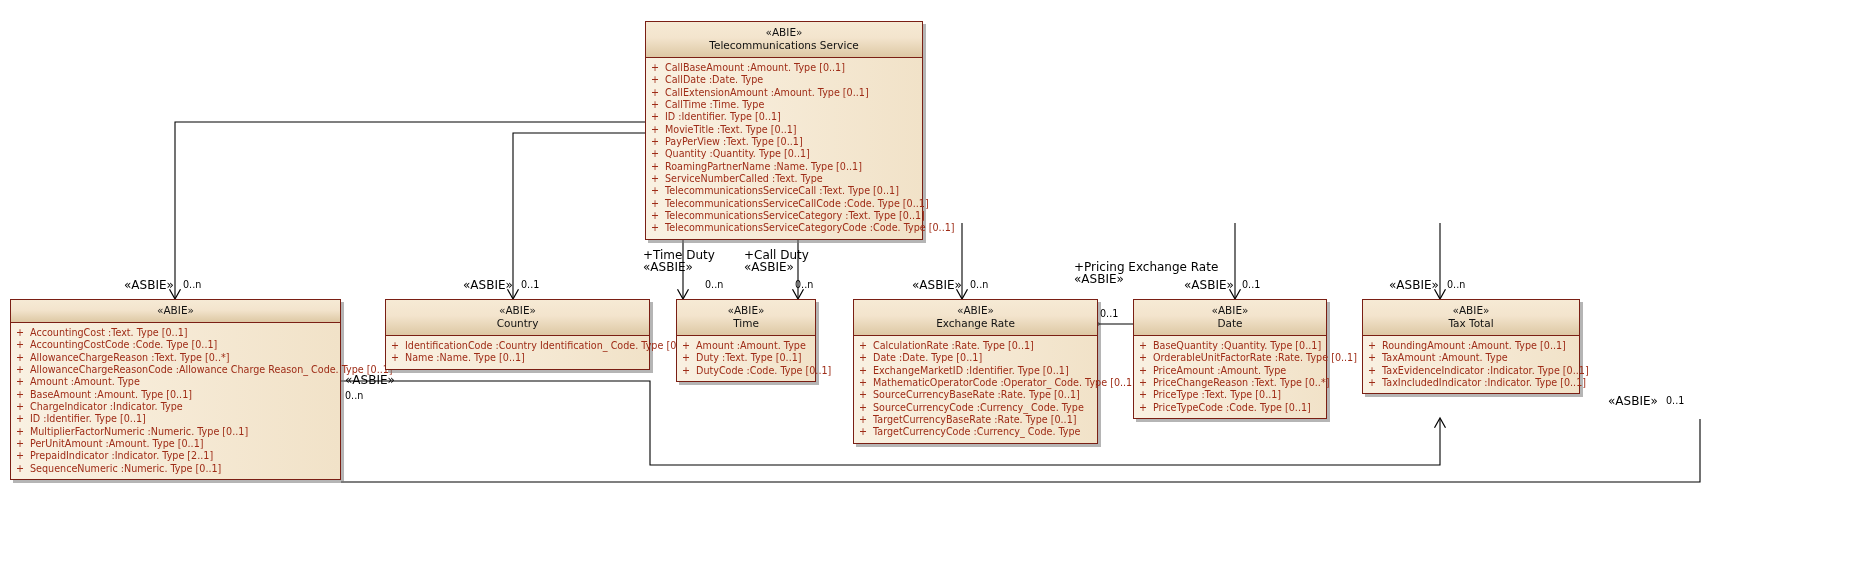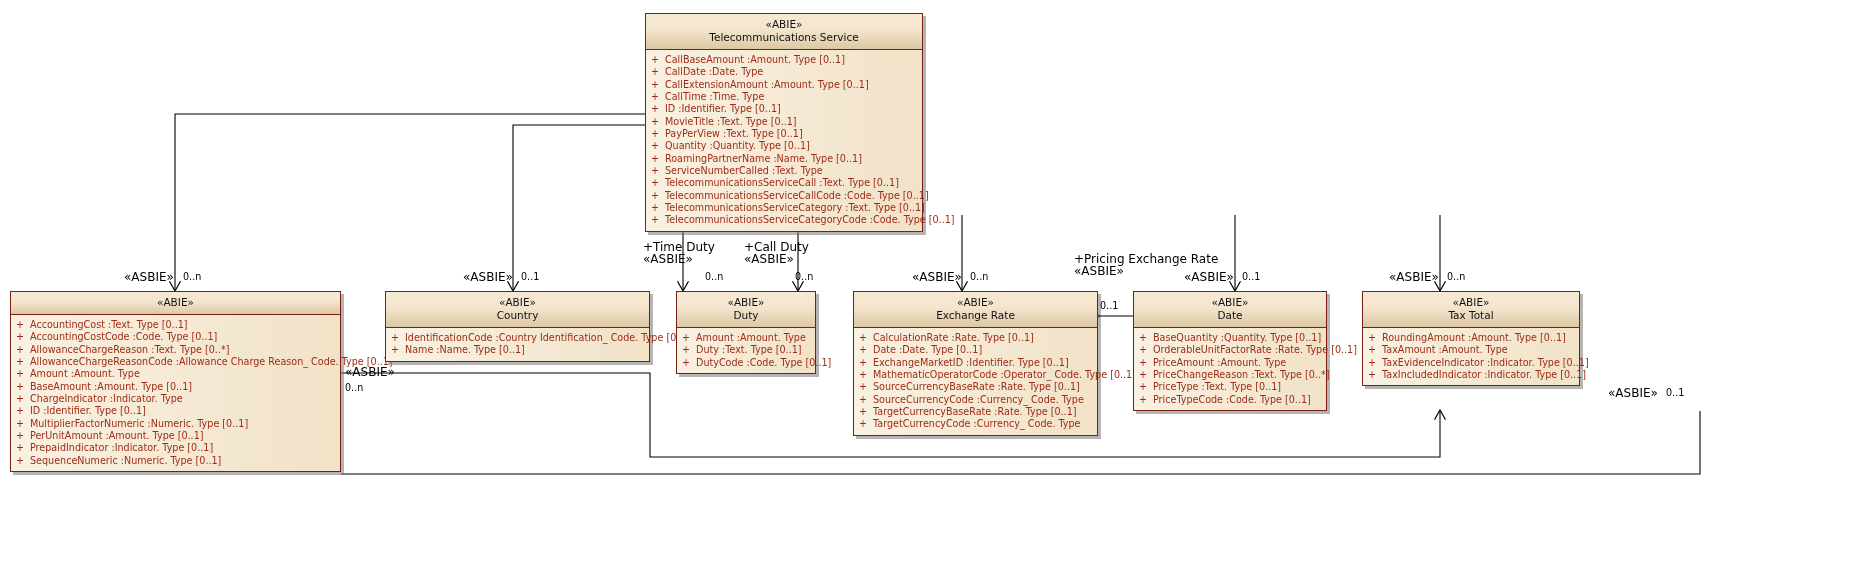--- a/index.html
+++ b/index.html
@@ -9,21 +9,21 @@
   }
   body {
     width: 1857px;
     height: 561px;
     position: relative;
     font-family: "DejaVu Sans", sans-serif;
     overflow: hidden;
   }
   #canvas {
     position: absolute;
-    left: 0; top: 8px;
+    left: 0; top: 16px;
     width: 1857px;
     height: 452px;
   }
   svg.wires {
     position: absolute;
     left: 0; top: 0;
     width: 1857px;
     height: 561px;
     pointer-events: none;
   }
@@ -153,40 +153,40 @@
       <span class="uml-attr"><span class="vis">+</span><span>AccountingCost  :Text. Type [0..1]</span></span>
       <span class="uml-attr"><span class="vis">+</span><span>AccountingCostCode  :Code. Type [0..1]</span></span>
       <span class="uml-attr"><span class="vis">+</span><span>AllowanceChargeReason  :Text. Type [0..*]</span></span>
       <span class="uml-attr"><span class="vis">+</span><span>AllowanceChargeReasonCode  :Allowance Charge Reason_ Code. Type [0..1]</span></span>
       <span class="uml-attr"><span class="vis">+</span><span>Amount  :Amount. Type</span></span>
       <span class="uml-attr"><span class="vis">+</span><span>BaseAmount  :Amount. Type [0..1]</span></span>
       <span class="uml-attr"><span class="vis">+</span><span>ChargeIndicator  :Indicator. Type</span></span>
       <span class="uml-attr"><span class="vis">+</span><span>ID  :Identifier. Type [0..1]</span></span>
       <span class="uml-attr"><span class="vis">+</span><span>MultiplierFactorNumeric  :Numeric. Type [0..1]</span></span>
       <span class="uml-attr"><span class="vis">+</span><span>PerUnitAmount  :Amount. Type [0..1]</span></span>
-      <span class="uml-attr"><span class="vis">+</span><span>PrepaidIndicator  :Indicator. Type [0..1]</span></span>
+      <span class="uml-attr"><span class="vis">+</span><span>PrepaidIndicator  :Indicator. Type [2..1]</span></span>
       <span class="uml-attr"><span class="vis">+</span><span>SequenceNumeric  :Numeric. Type [0..1]</span></span>
     </div>
   </div>
 
   <div class="uml-class" style="left:385px; top:283px; width:265px;">
     <div class="uml-header">
       <span class="uml-stereotype">«ABIE»</span>
       <span class="uml-name">Country</span>
     </div>
     <div class="uml-attrs">
       <span class="uml-attr"><span class="vis">+</span><span>IdentificationCode  :Country Identification_ Code. Type [0..1]</span></span>
       <span class="uml-attr"><span class="vis">+</span><span>Name  :Name. Type [0..1]</span></span>
     </div>
   </div>
 
   <div class="uml-class" style="left:676px; top:283px; width:140px;">
     <div class="uml-header">
       <span class="uml-stereotype">«ABIE»</span>
-      <span class="uml-name">Duty</span>
+      <span class="uml-name">Time</span>
     </div>
     <div class="uml-attrs">
       <span class="uml-attr"><span class="vis">+</span><span>Amount  :Amount. Type</span></span>
       <span class="uml-attr"><span class="vis">+</span><span>Duty  :Text. Type [0..1]</span></span>
       <span class="uml-attr"><span class="vis">+</span><span>DutyCode  :Code. Type [0..1]</span></span>
     </div>
   </div>
 
   <div class="uml-class" style="left:853px; top:283px; width:245px;">
     <div class="uml-header">

